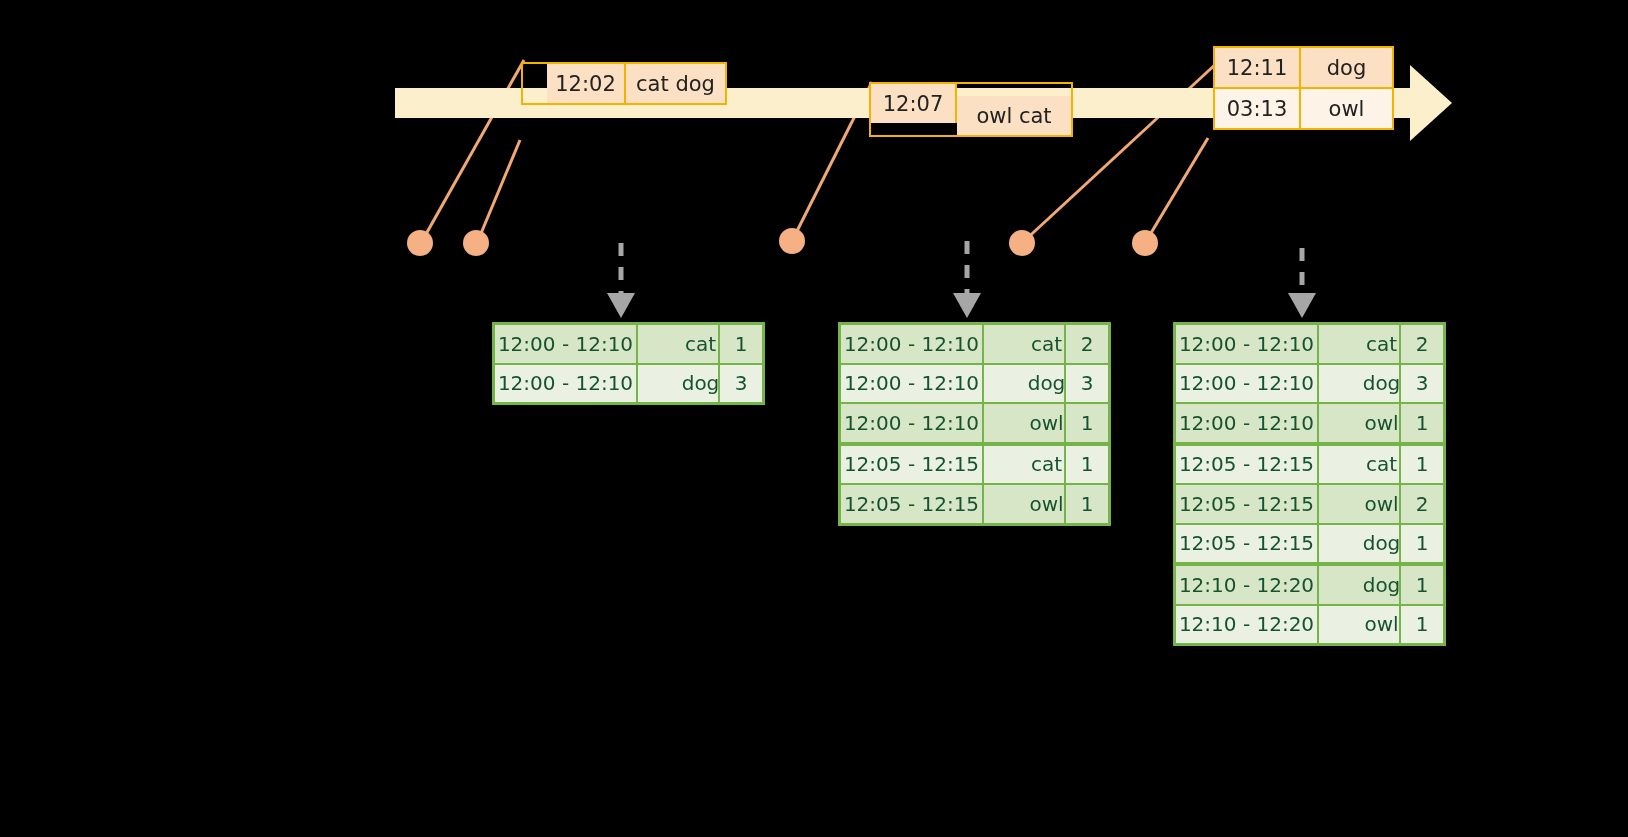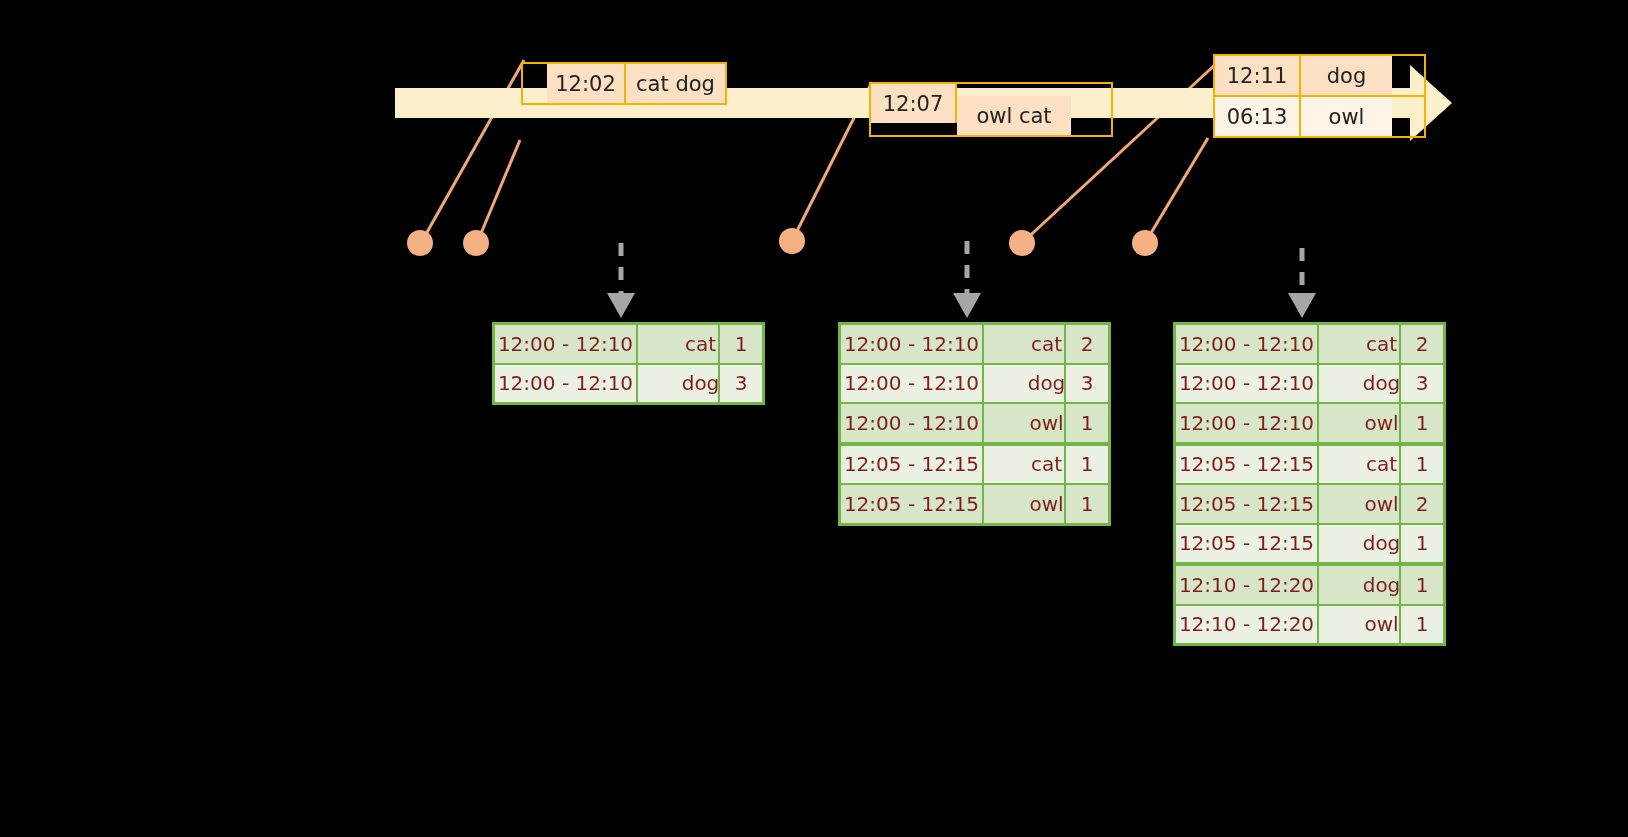--- a/index.html
+++ b/index.html
@@ -23,21 +23,21 @@
   .ev .c.time{width:86px;border-right:2px solid #F5B301;}
   .ev .r:nth-child(odd) .c{background:#FBE0C3;}
   .ev .r:nth-child(even) .c{background:#FDF3E6;}
 
   
   .tbl{position:absolute;border:3px solid #74B448;box-sizing:border-box;}
   .tbl .tr{display:flex;}
   .tbl .tr + .tr{border-top:2px solid #74B448;}
   .tbl .tr.grp{border-top:4px solid #74B448;}
   .tbl .td{box-sizing:border-box;display:flex;align-items:center;justify-content:center;
-           font-size:20px;color:#7f1d1d;height:37.5px;border-right:2px solid #74B448;}
+           font-size:20px;color:#14532d;height:37.5px;border-right:2px solid #74B448;}
   .tbl .td:last-child{border-right:none;}
   .tbl .tr:nth-child(odd) .td{background:#D8E6C8;}
   .tbl .tr:nth-child(even) .td{background:#EAF1E2;}
   .tbl .td.win{width:143px;}
   .tbl .td.key{width:82px;padding-left:45px;}
   .tbl .td.cnt{width:42px;}
 </style>
 </head>
 <body>
 
@@ -73,34 +73,34 @@
   <div class="tl-bar"></div>
   <div class="tl-head"></div>
 
   <div class="ev" style="left:521px;top:62px;width:206px;padding-left:24px;">
     <div class="r">
       <div class="c time">12:02</div>
       <div class="c" style="width:108px;">cat dog</div>
     </div>
   </div>
 
-  <div class="ev" style="left:869px;top:82px;width:244px;">
+  <div class="ev" style="left:869px;top:82px;width:204px;">
     <div class="r">
       <div class="c time">12:07</div>
       <div class="c" style="width:114px;margin-top:12px;">owl cat</div>
     </div>
   </div>
 
-  <div class="ev" style="left:1213px;top:54px;width:213px;">
+  <div class="ev" style="left:1213px;top:46px;width:181px;">
     <div class="r">
       <div class="c time">12:11</div>
       <div class="c" style="width:91px;">dog</div>
     </div>
     <div class="r">
-      <div class="c time">06:13</div>
+      <div class="c time">03:13</div>
       <div class="c" style="width:91px;">owl</div>
     </div>
   </div>
 
   <div class="tbl" id="tbl0" style="left:492px;top:322px;">
       <div class="tr">
         <div class="td win">12:00 - 12:10</div>
         <div class="td key">cat</div>
         <div class="td cnt">1</div>
       </div>

